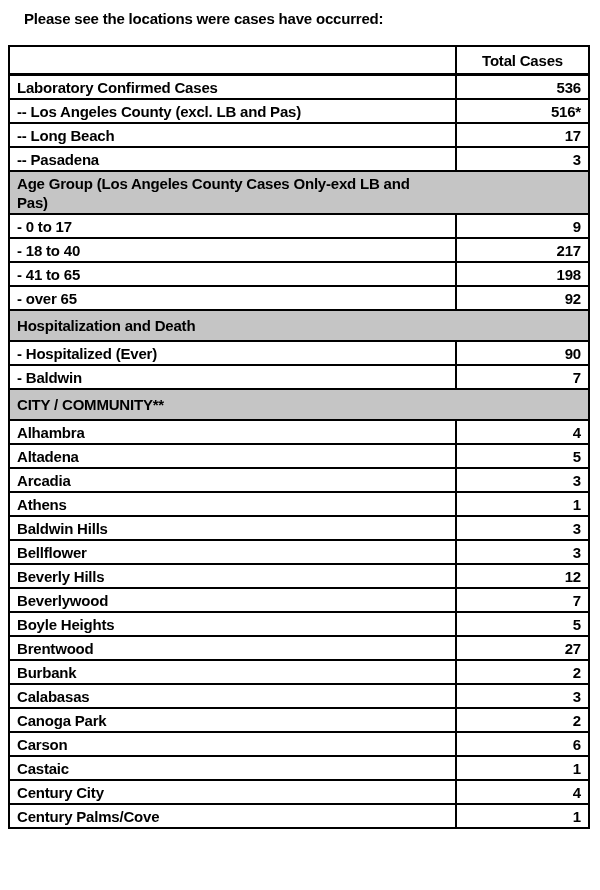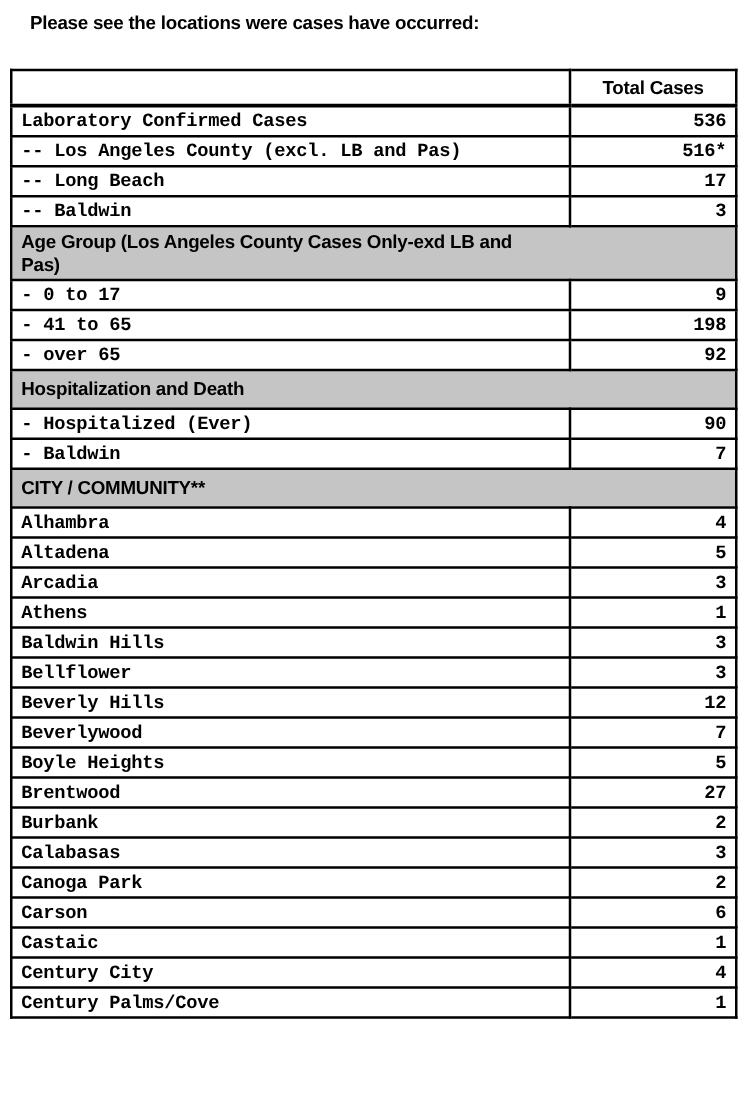--- a/index.html
+++ b/index.html
@@ -22,42 +22,41 @@
   .intro {
     font-size: 15px;
     line-height: 20px;
     margin: 3px 0 0 16px;
     letter-spacing: -0.2px;
   }
   table.cases {
     border-collapse: collapse;
     table-layout: fixed;
     width: 580px;
-    margin-top: 26px;
+    margin-top: 16px;
   }
   table.cases td {
     border: 2px solid #000000;
     font-size: 15px;
     line-height: 19px;
     padding: 2px 7px 1px 7px;
     letter-spacing: -0.2px;
     overflow: hidden;
     vertical-align: middle;
     box-sizing: border-box;
   }
   col.c-label { width: 447px; }
   col.c-value { width: 133px; }
   tr.hdr td {
     height: 28px;
     border-bottom-width: 3px;
     text-align: center;
   }
   tr.data-row td {
     height: 14px;
-    font-family: Liberation Mono, monospace;
   }
   td.label-cell { text-align: left; }
   td.value-cell { text-align: right; }
   tr.section-row td {
     height: 31px;
     background: var(--section-bg, #c5c5c5);
     text-align: left;
   }
   tr.section-row td .section-label {
     white-space: pre-line;
@@ -88,34 +87,38 @@
         </tr>
         <tr class="data-row">
           <td class="label-cell">-- Los Angeles County (excl. LB and Pas)</td>
           <td class="value-cell">516*</td>
         </tr>
         <tr class="data-row">
           <td class="label-cell">-- Long Beach</td>
           <td class="value-cell">17</td>
         </tr>
         <tr class="data-row">
-          <td class="label-cell">-- Baldwin</td>
+          <td class="label-cell">-- Pasadena</td>
           <td class="value-cell">3</td>
         </tr>
         <tr class="section-row">
           <td colspan="2">
             <div class="section-label">Age Group (Los Angeles County Cases Only-exd LB and
 Pas)</div>
           </td>
         </tr>
         <tr class="data-row">
           <td class="label-cell">- 0 to 17</td>
           <td class="value-cell">9</td>
         </tr>
         <tr class="data-row">
+          <td class="label-cell">- 18 to 40</td>
+          <td class="value-cell">217</td>
+        </tr>
+        <tr class="data-row">
           <td class="label-cell">- 41 to 65</td>
           <td class="value-cell">198</td>
         </tr>
         <tr class="data-row">
           <td class="label-cell">- over 65</td>
           <td class="value-cell">92</td>
         </tr>
         <tr class="section-row">
           <td colspan="2">
             <div class="section-label">Hospitalization and Death</div>

